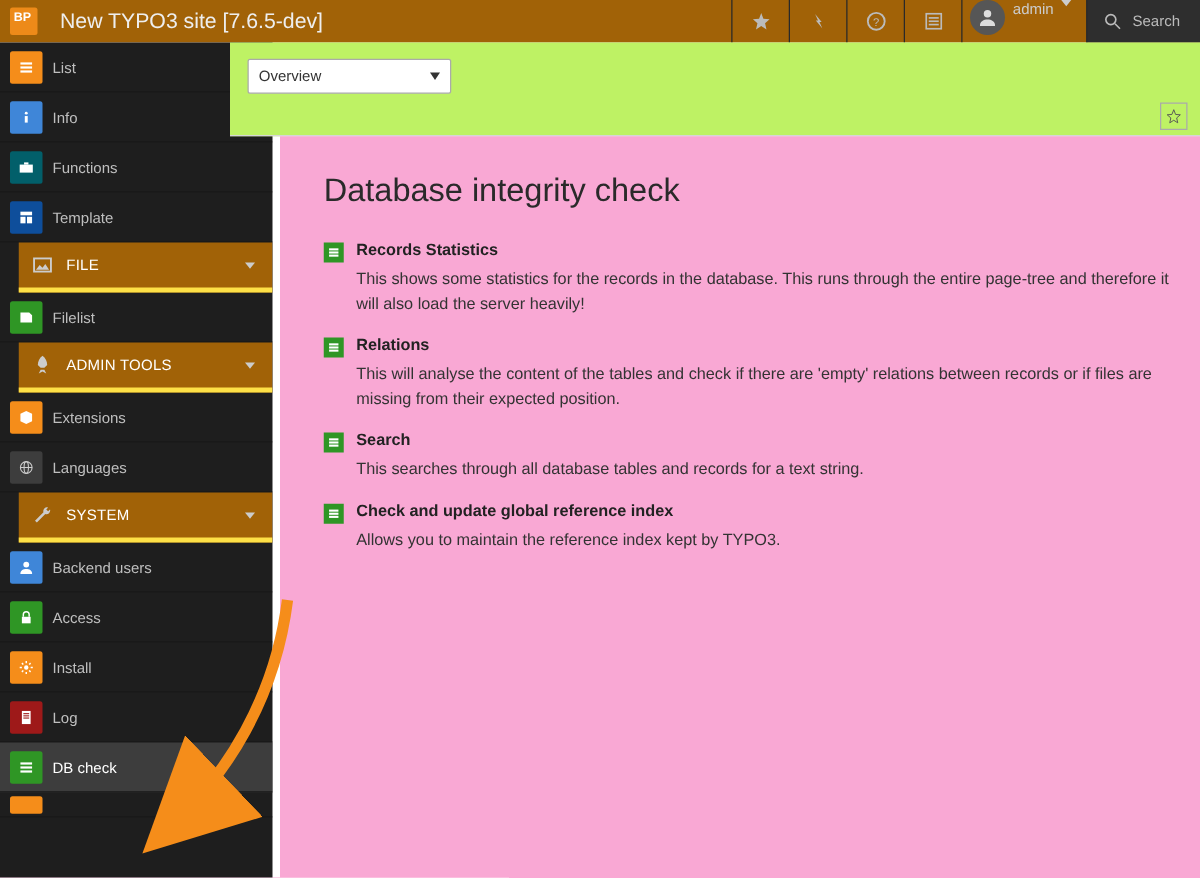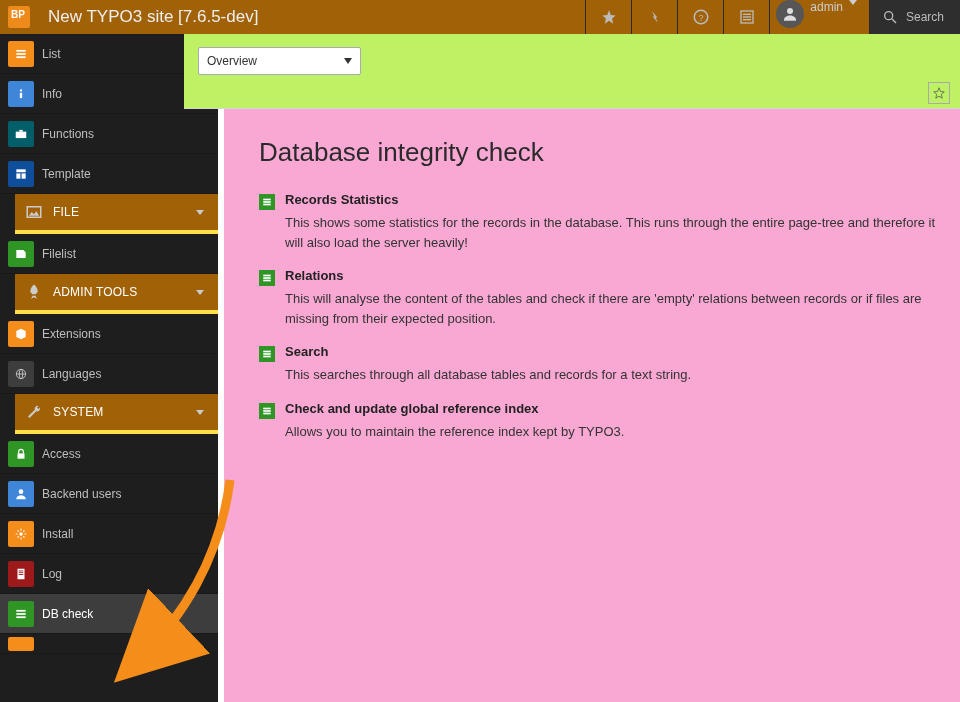--- a/index.html
+++ b/index.html
@@ -216,39 +216,39 @@
     <span class="iconbox">
         <svg width="18" height="18" viewBox="0 0 24 24" fill="#ccc">
           <path d="M20 6a4 4 0 0 1-5 5L6 20l-2-2 9-9a4 4 0 0 1 5-5l-2 2 2 2z"></path>
         </svg>
       </span>
     <span class="label">SYSTEM</span>
     <span class="caret"></span>
   </div>
   <div class="sb-row">
     <span class="iconbox">
+        <span class="tile c-lightblue">
+          <svg width="14" height="14" viewBox="0 0 24 24" fill="#fff">
+            <circle cx="12" cy="8" r="4"></circle>
+            <path d="M4 20c0-4 4-6 8-6s8 2 8 6v1H4z"></path>
+          </svg>
+        </span>
+      </span>
+    <span class="label">Backend users</span>
+  </div>
+  <div class="sb-row">
+    <span class="iconbox">
         <span class="tile c-green">
           <svg width="14" height="14" viewBox="0 0 24 24" fill="#fff">
             <rect x="6" y="11" width="12" height="9"></rect>
             <path d="M8 11V8a4 4 0 0 1 8 0v3" fill="none" stroke="#fff" stroke-width="2"></path>
           </svg>
         </span>
       </span>
     <span class="label">Access</span>
-  </div>
-  <div class="sb-row">
-    <span class="iconbox">
-        <span class="tile c-lightblue">
-          <svg width="14" height="14" viewBox="0 0 24 24" fill="#fff">
-            <circle cx="12" cy="8" r="4"></circle>
-            <path d="M4 20c0-4 4-6 8-6s8 2 8 6v1H4z"></path>
-          </svg>
-        </span>
-      </span>
-    <span class="label">Backend users</span>
   </div>
   <div class="sb-row">
     <span class="iconbox">
         <span class="tile c-orange">
           <svg width="14" height="14" viewBox="0 0 24 24" fill="#fff">
             <circle cx="12" cy="12" r="3"></circle>
             <path d="M12 3v3M12 18v3M3 12h3M18 12h3M6 6l2 2M16 16l2 2M18 6l-2 2M8 16l-2 2" stroke="#fff" stroke-width="2"></path>
           </svg>
         </span>
       </span>

